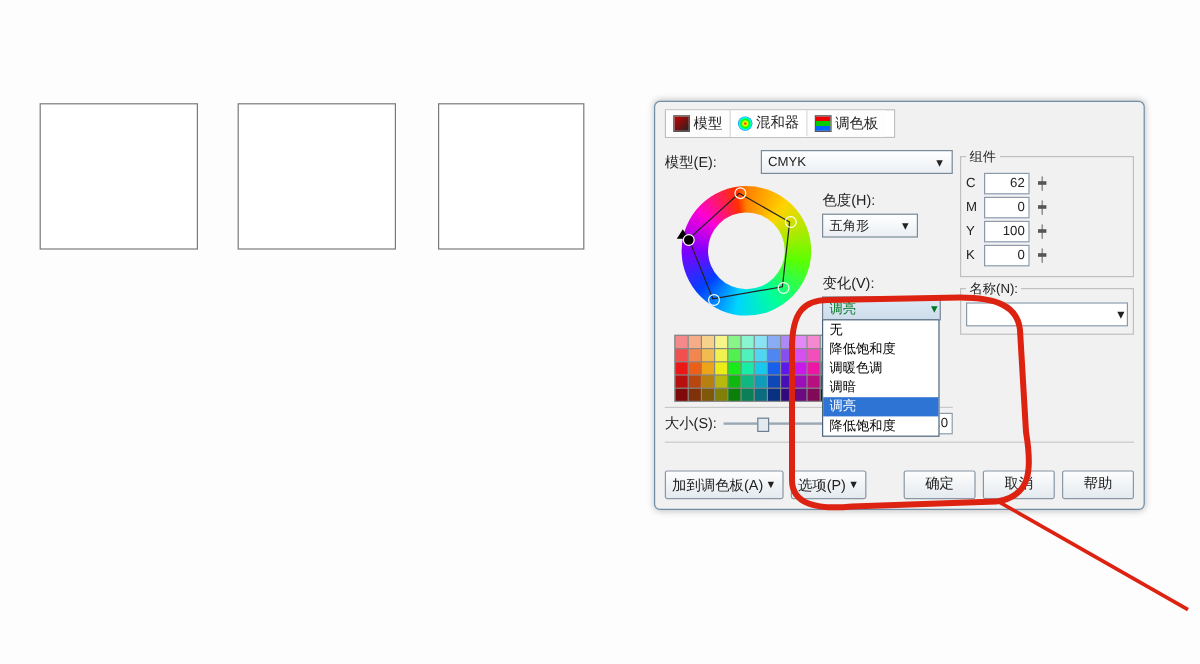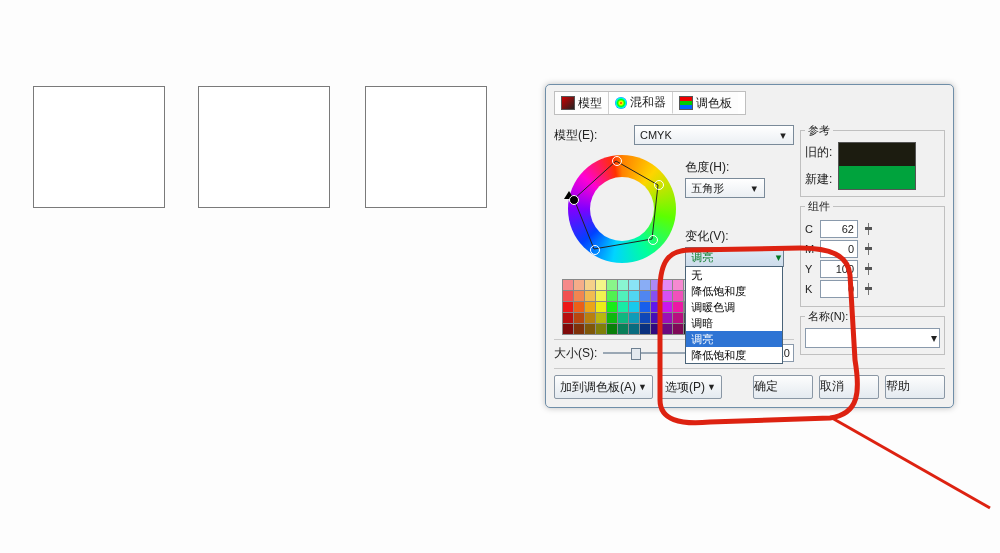--- a/index.html
+++ b/index.html
@@ -313,25 +313,26 @@
     padding-top: 6px;
     display: flex;
     gap: 6px;
     align-items: center;
   }
   .btn {
     min-width: 58px;
     height: 22px;
     border: 1px solid #8a97a5;
     background: linear-gradient(#fdfdfd,#e4eaf0);
-    text-align: left;
+    text-align: center;
     line-height: 20px;
     font-size: 12px;
     cursor: pointer;
     border-radius: 2px;
+    margin-top: 17px;
   }
   .btn.db { display:flex; align-items:center; justify-content:center; gap:2px; padding:0 5px; min-width:auto;}
   .btn .mini-arrow { font-size:9px; }
 
   
   .annot {
     position: absolute;
     pointer-events: none;
     z-index: 100;
   }
@@ -482,33 +483,20 @@
         <div class="size-row">
           <span>大小(S):</span>
           <div class="slider-track">
             <div class="slider-thumb"></div>
           </div>
           <div class="numbox">10</div>
         </div>
       </div>
 
       <div class="col-right">
-        <fieldset>
-          <legend>参考</legend>
-          <div style="display:flex;gap:6px;">
-            <div>
-              <div class="ref-label">旧的:</div>
-              <div class="ref-label" style="margin-top:10px">新建:</div>
-            </div>
-            <div class="swatch-box">
-              <div class="swatch-old"></div>
-              <div class="swatch-new"></div>
-            </div>
-          </div>
-        </fieldset>
 
         <fieldset>
           <legend>组件</legend>
           <div style="display:flex;gap:8px;">
             <div>
               <div class="comp-row">
                   <span class="lbl">C</span>
                   <span class="val">62</span>
                   <span class="mini-slider">
                     <span></span>

